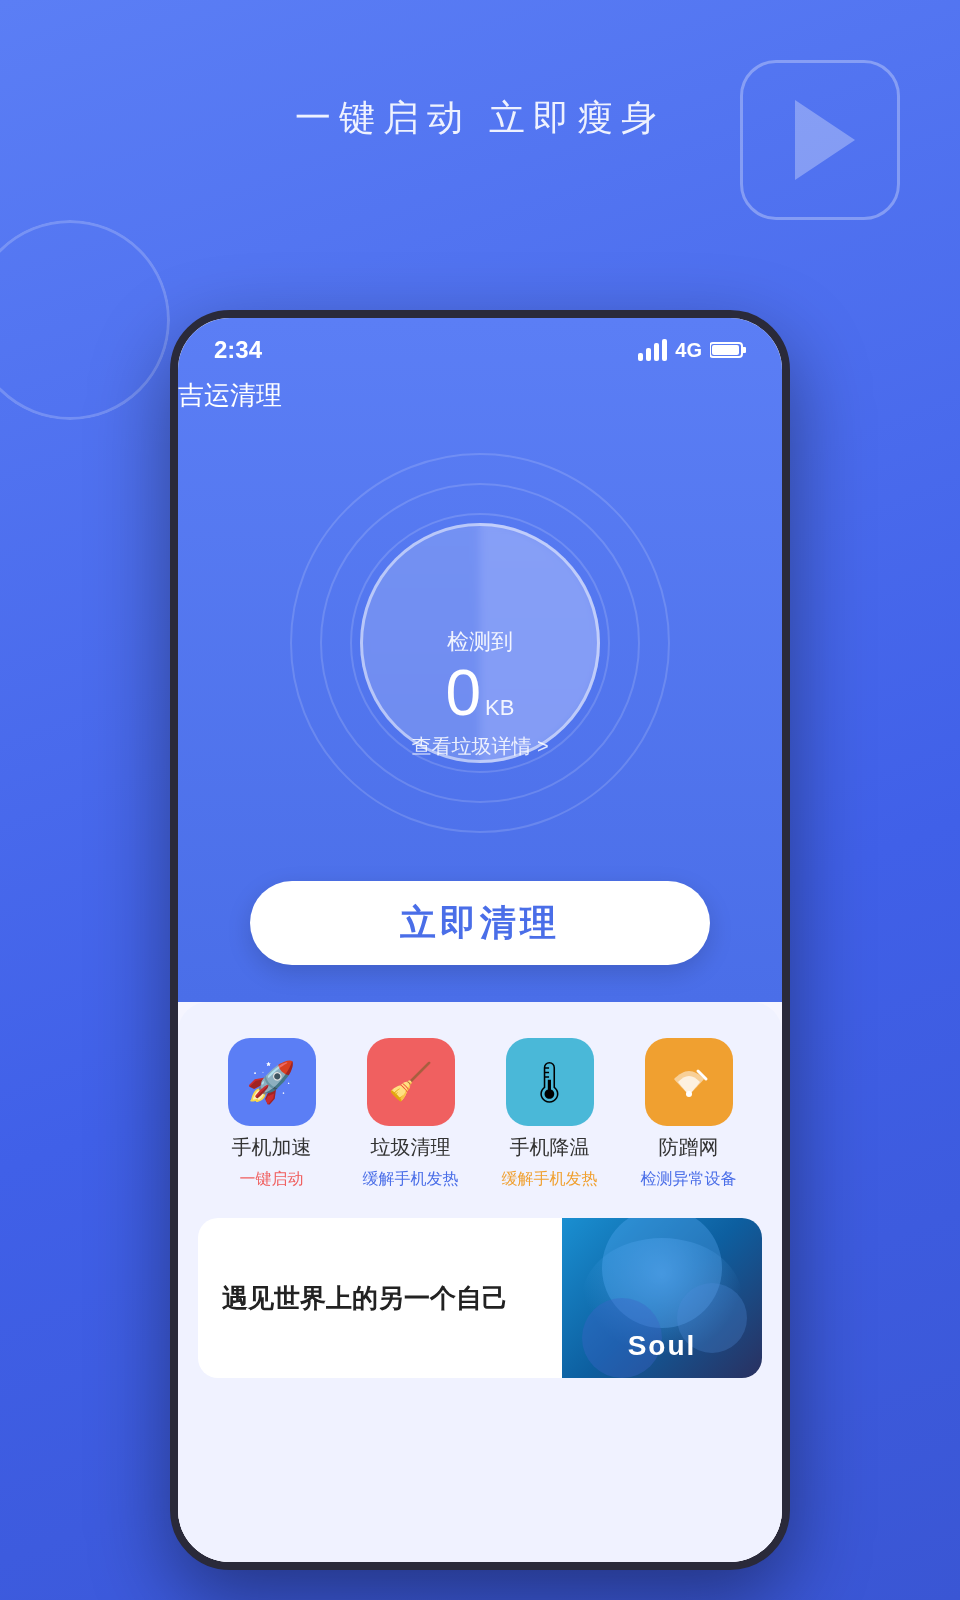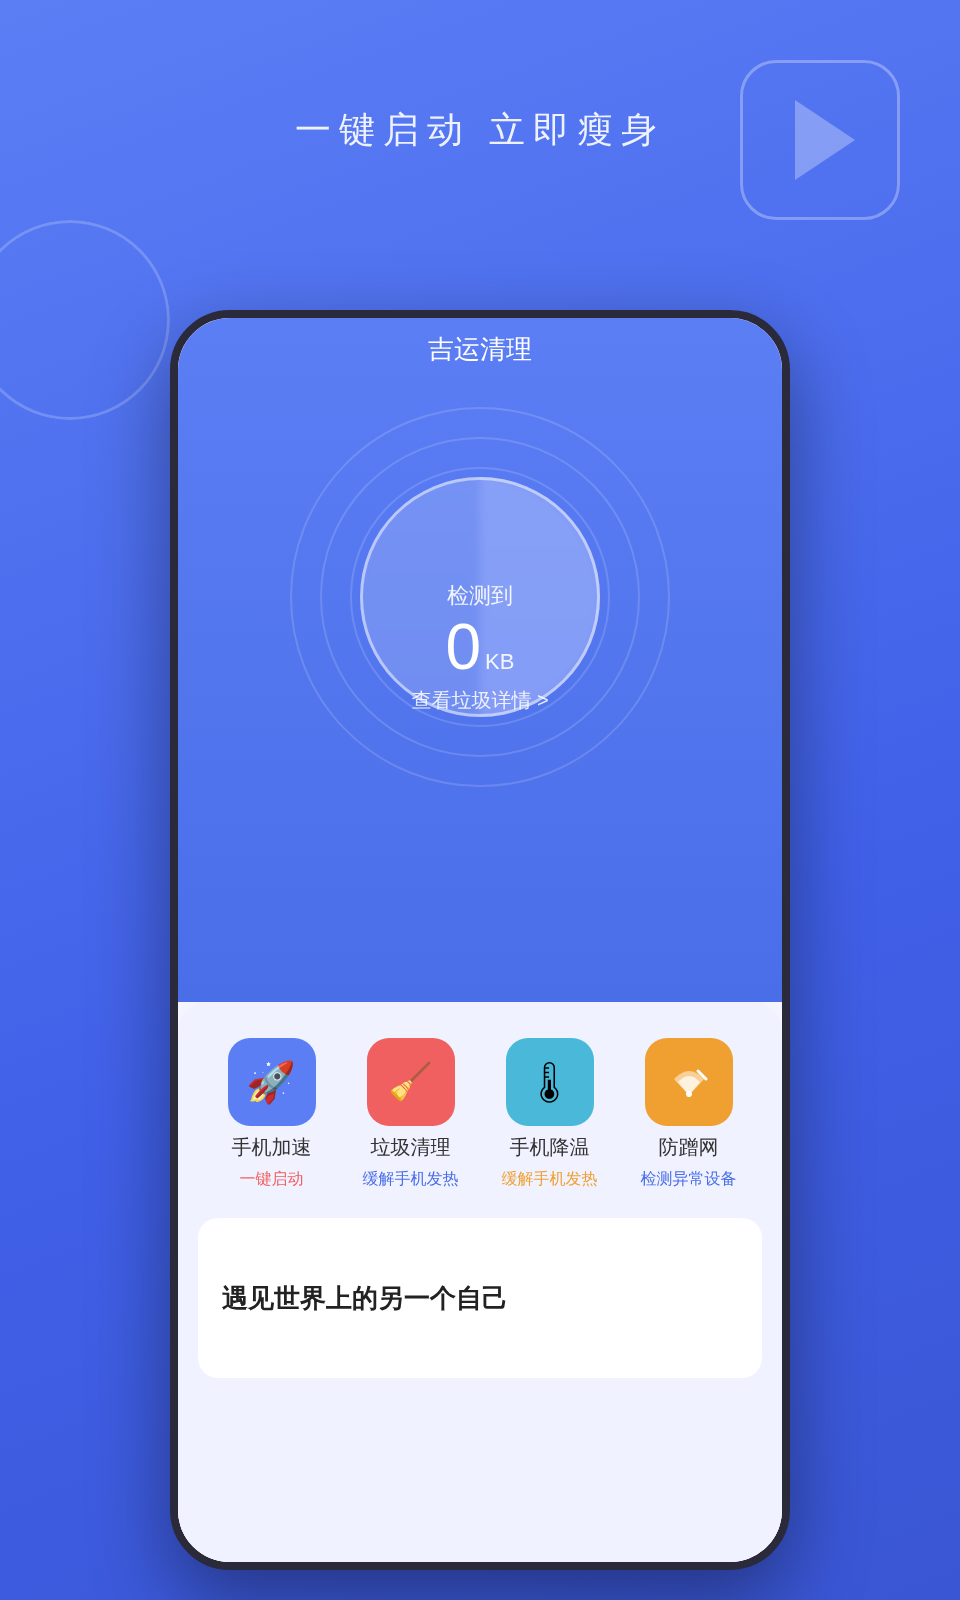--- a/index.html
+++ b/index.html
@@ -65,21 +65,21 @@
     }
     .main-title {
       font-size: 72px;
       font-weight: 800;
       color: #fff;
       letter-spacing: 4px;
     }
     .sub-title {
       font-size: 36px;
       color: rgba(255,255,255,0.9);
-      margin-top: 16px;
+      margin-top: 4px;
       letter-spacing: 8px;
     }
 
     
     .phone-mockup {
       position: absolute;
       top: 310px;
       left: 50%;
       transform: translateX(-50%);
       width: 620px;
@@ -115,21 +115,21 @@
     .status-icons {
       display: flex;
       align-items: center;
       gap: 8px;
       color: #fff;
       font-size: 20px;
     }
 
     
     .app-title-bar {
-      text-align: center;
+      text-align: left;
       padding: 14px 0 0;
     }
     .app-title-text {
       font-size: 26px;
       color: #fff;
       font-weight: 500;
     }
 
     
     .gauge-container {
@@ -360,20 +360,37 @@
 <div class="deco-arc"></div>
 
 <div class="header-section">
   <div class="sub-title">一键启动 立即瘦身</div>
 </div>
 
 <div class="phone-mockup">
   <div class="phone-top-notch"></div>
   <div class="phone-inner">
 
+    <div class="status-bar">
+      <span class="status-time">2:34</span>
+      <div class="status-icons">
+        <div class="signal-bars">
+          <div class="signal-bar" style="height:8px;"></div>
+          <div class="signal-bar" style="height:13px;"></div>
+          <div class="signal-bar" style="height:18px;"></div>
+          <div class="signal-bar" style="height:22px;"></div>
+        </div>
+        <span style="font-size:20px;color:#fff;font-weight:600;">4G</span>
+        <svg width="36" height="18" viewBox="0 0 36 18">
+          <rect x="0" y="2" width="32" height="14" rx="3" fill="none" stroke="white" stroke-width="2"></rect>
+          <rect x="32" y="6" width="4" height="6" rx="1" fill="white"></rect>
+          <rect x="2" y="4" width="27" height="10" rx="2" fill="white"></rect>
+        </svg>
+      </div>
+    </div>
 
     <div class="app-title-bar">
       <span class="app-title-text">吉运清理</span>
     </div>
 
     <div class="gauge-container">
       <div class="gauge-outer">
         <div class="ring ring-1"></div>
         <div class="ring ring-2"></div>
         <div class="ring ring-3"></div>
@@ -382,20 +399,23 @@
           <span class="gauge-label-top">检测到</span>
           <div class="gauge-value">
             <span class="gauge-num">0</span>
             <span class="gauge-unit">KB</span>
           </div>
           <span class="gauge-detail">查看垃圾详情 &gt;</span>
         </div>
       </div>
     </div>
 
+    <div class="clean-btn-wrap">
+      <button class="clean-btn">立即清理</button>
+    </div>
 
     <div class="bottom-section">
 
       <div class="feature-grid">
 
         <div class="feature-item">
           <div class="feature-icon icon-blue">🚀</div>
           <span class="feature-name">手机加速</span>
           <span class="feature-status status-red">一键启动</span>
         </div>
@@ -424,18 +444,28 @@
           <span class="feature-name">防蹭网</span>
           <span class="feature-status status-blue">检测异常设备</span>
         </div>
 
       </div>
 
       <div class="ad-banner">
         <div class="ad-text-area">
           <div class="ad-title">遇见世界上的另一个自己</div>
         </div>
+        <div class="ad-image">
+          <div class="ad-image-overlay"></div>
+
+          <svg width="200" height="160" viewBox="0 0 200 160" style="position:absolute;top:0;left:0;">
+            <circle cx="100" cy="50" r="60" fill="rgba(100,180,255,0.3)"></circle>
+            <circle cx="60" cy="120" r="40" fill="rgba(60,100,200,0.4)"></circle>
+            <circle cx="150" cy="100" r="35" fill="rgba(80,140,220,0.3)"></circle>
+          </svg>
+          <span class="ad-brand">Soul</span>
+        </div>
       </div>
 
     </div>
 
   </div>
 </div>
 
 </body></html>

